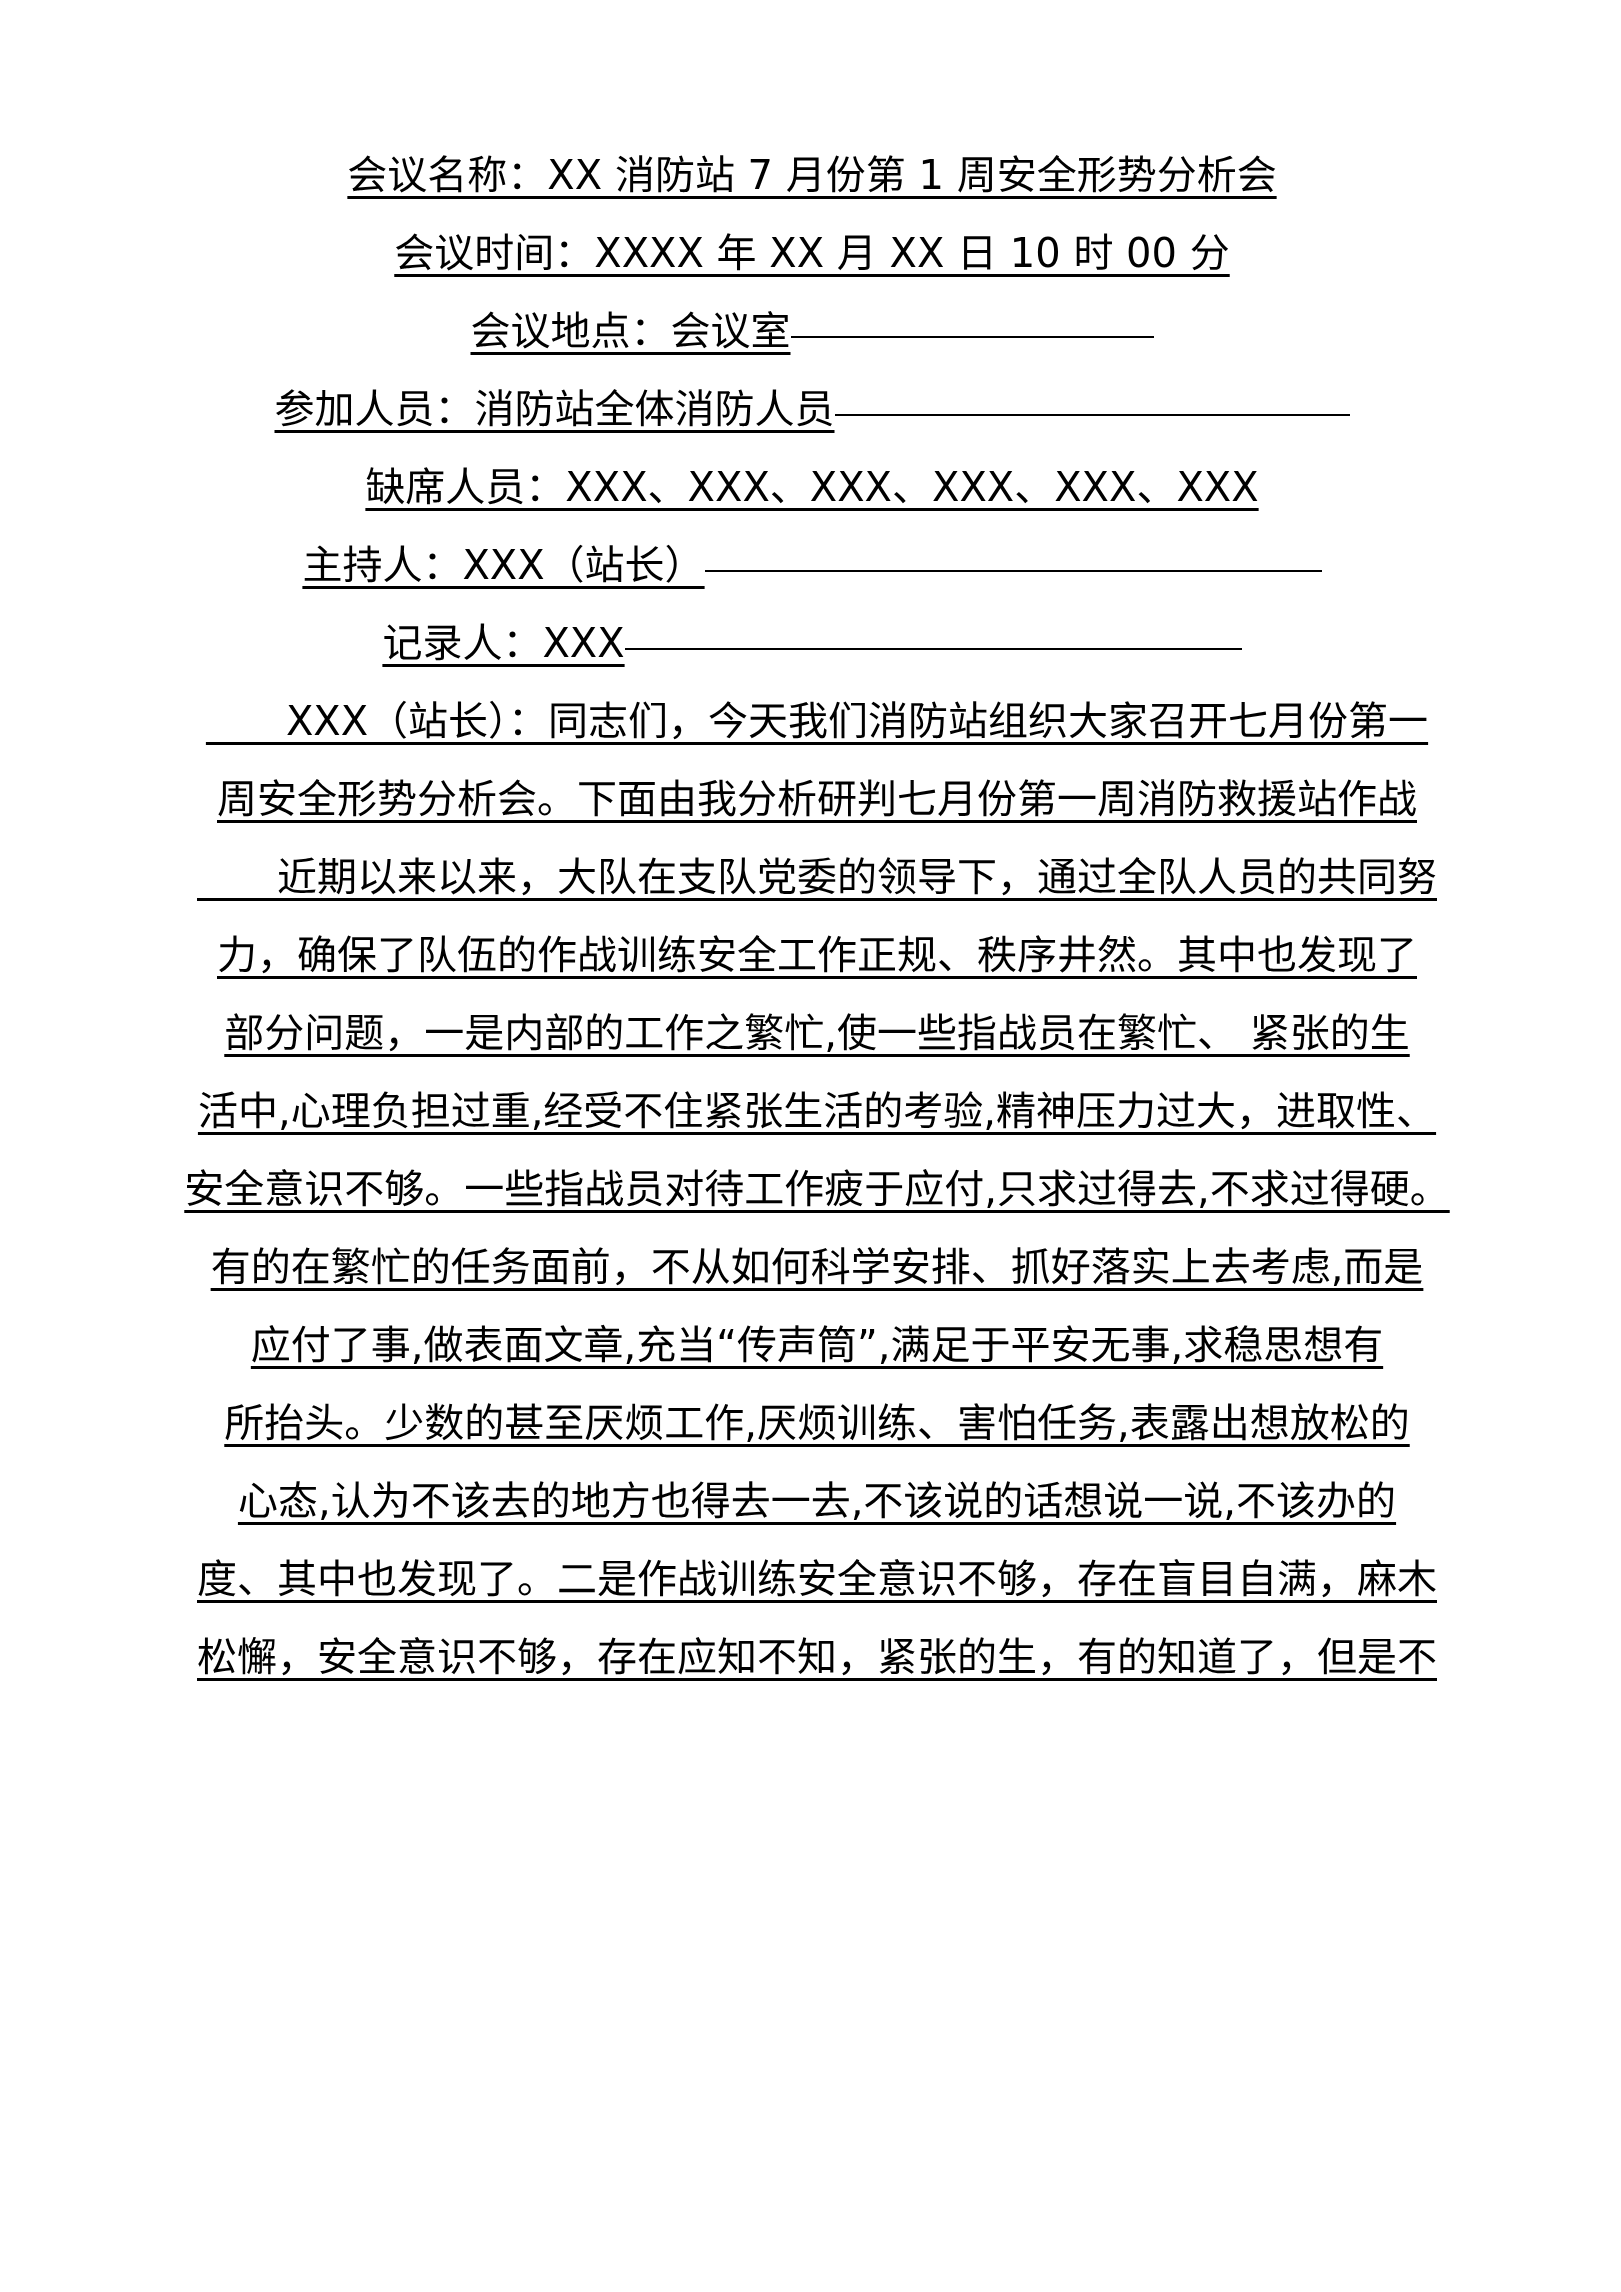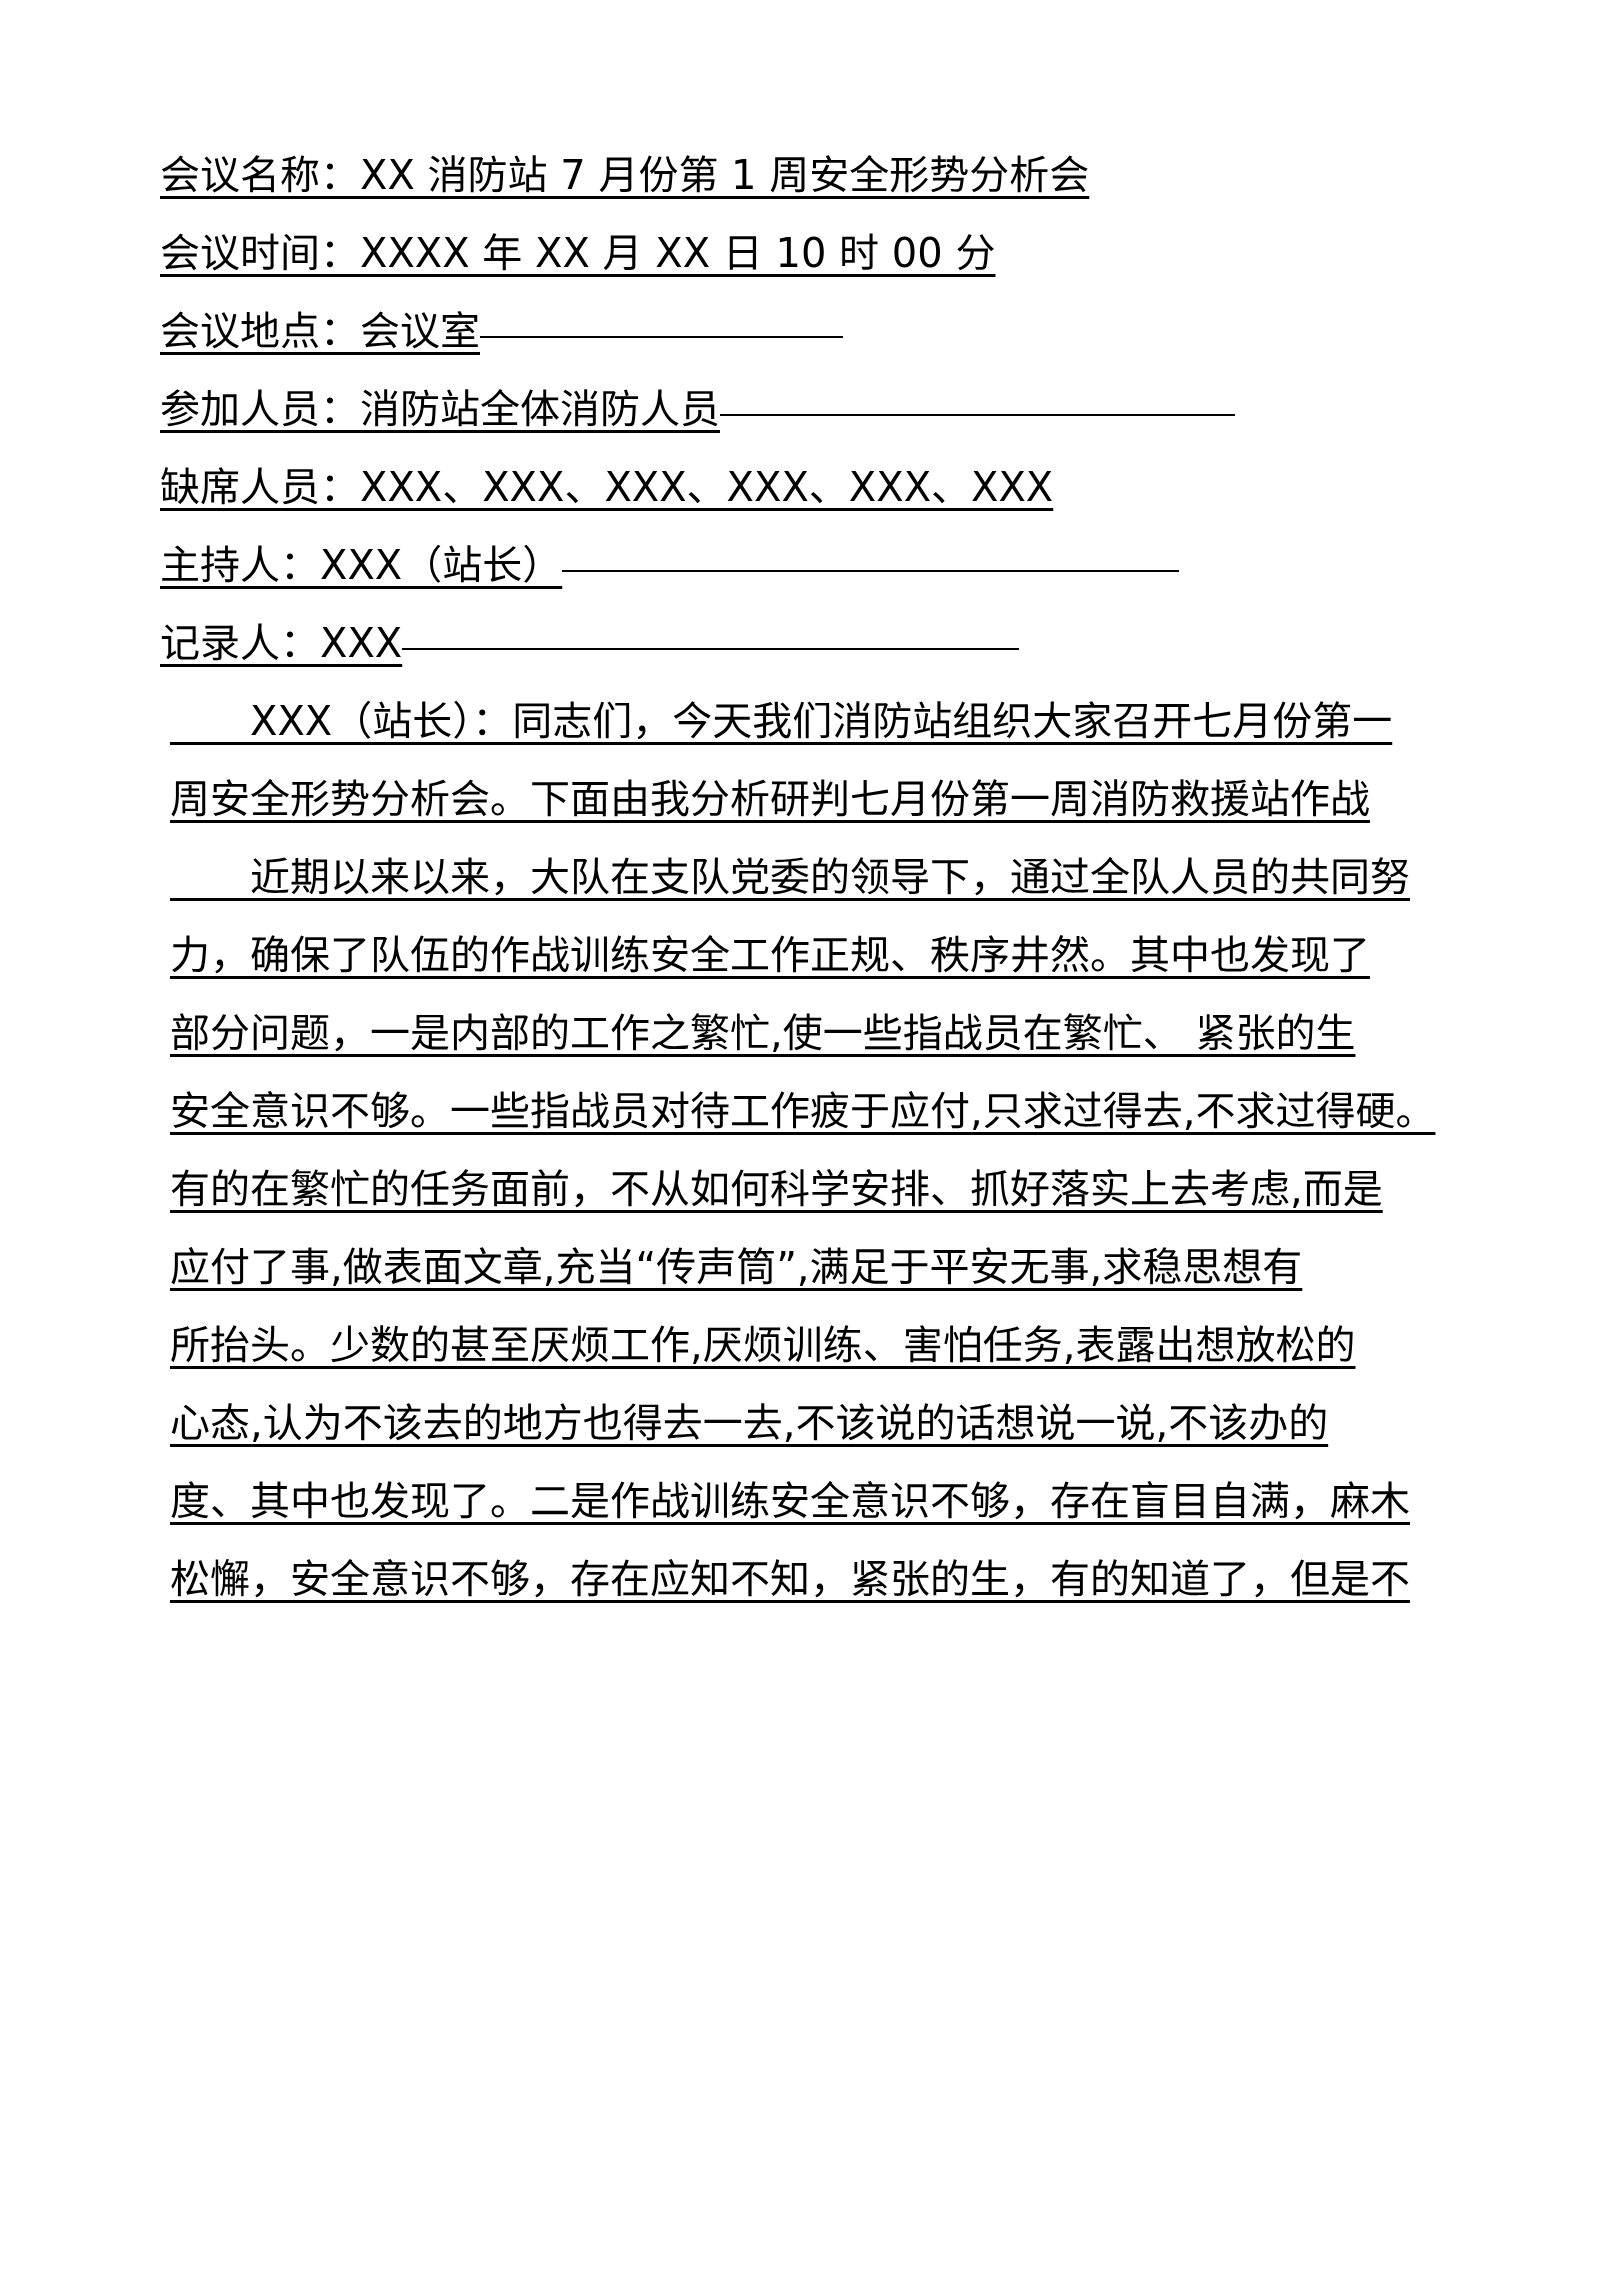--- a/index.html
+++ b/index.html
@@ -15,20 +15,21 @@
     color: #000000;
     -webkit-font-smoothing: none;
   }
   .page {
     position: relative;
     width: 1621px;
     height: 2293px;
     background: #ffffff;
     box-sizing: border-box;
     overflow: hidden;
+    text-align: center;
   }
   .doc-body {
     position: absolute;
     left: 160px;
     top: 136px;
     width: 1304px;
   }
   
   .field-line {
     display: block;
@@ -86,20 +87,21 @@
     <div class="field-line"><span class="txt">主持人：XXX（站长）</span><span class="rule rule-w4"></span></div>
 
     <div class="field-line"><span class="txt">记录人：XXX</span><span class="rule rule-w4"></span></div>
 
     <div class="para-line">　　XXX（站长）：同志们，今天我们消防站组织大家召开七月份第一</div>
     <div class="para-line">周安全形势分析会。下面由我分析研判七月份第一周消防救援站作战</div>
 
     <div class="para-line">　　近期以来以来，大队在支队党委的领导下，通过全队人员的共同努</div>
     <div class="para-line">力，确保了队伍的作战训练安全工作正规、秩序井然。其中也发现了</div>
     <div class="para-line">部分问题，一是内部的工作之繁忙,使一些指战员在繁忙、 紧张的生</div>
+    <div class="para-line">活中,心理负担过重,经受不住紧张生活的考验,精神压力过大，进取性、</div>
     <div class="para-line">安全意识不够。一些指战员对待工作疲于应付,只求过得去,不求过得硬。</div>
     <div class="para-line">有的在繁忙的任务面前，不从如何科学安排、抓好落实上去考虑,而是</div>
     <div class="para-line">应付了事,做表面文章,充当“传声筒”,满足于平安无事,求稳思想有</div>
     <div class="para-line">所抬头。少数的甚至厌烦工作,厌烦训练、害怕任务,表露出想放松的</div>
     <div class="para-line">心态,认为不该去的地方也得去一去,不该说的话想说一说,不该办的</div>
     <div class="para-line">度、其中也发现了。二是作战训练安全意识不够，存在盲目自满，麻木</div>
     <div class="para-line">松懈，安全意识不够，存在应知不知，紧张的生，有的知道了，但是不</div>
 
   </div>
 </div>

